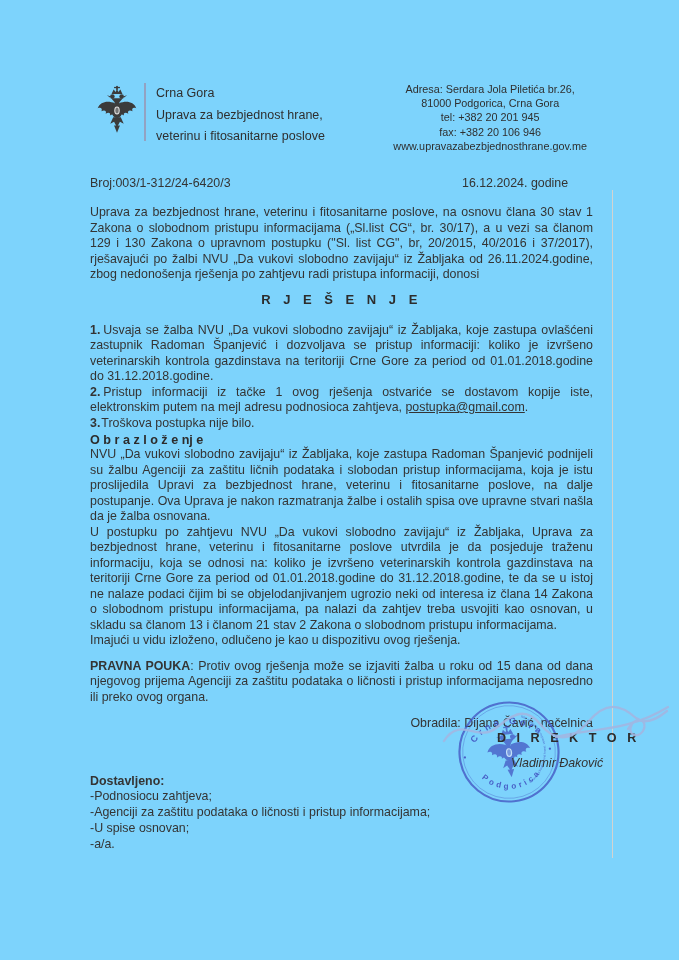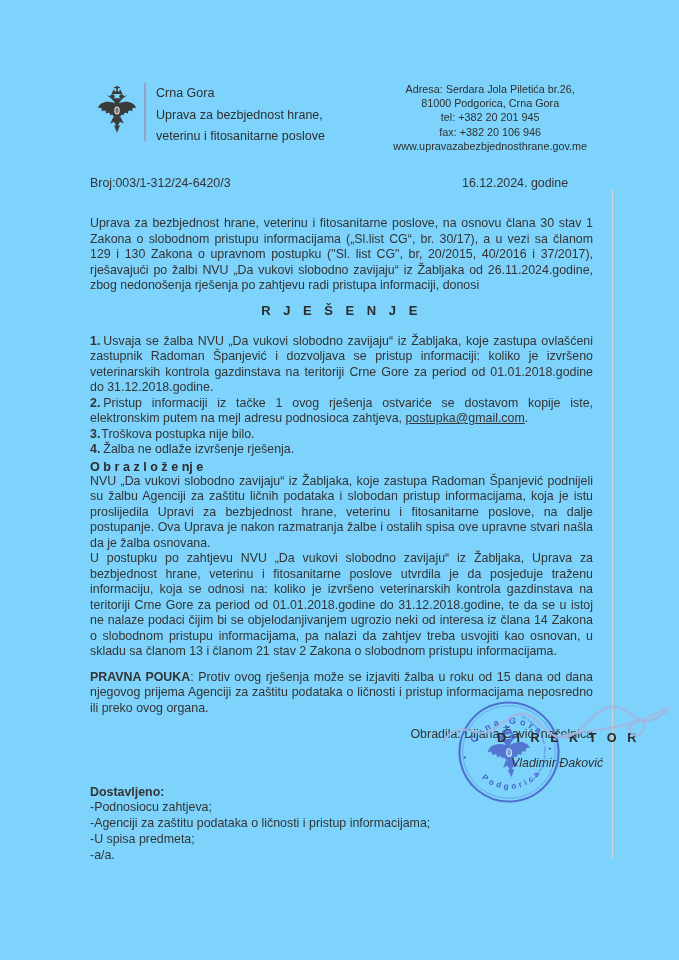--- a/index.html
+++ b/index.html
@@ -24,21 +24,21 @@
   .org-text{font-size:12.5px;line-height:21.5px;color:#2f2f2f;}
   .address{
     position:absolute;right:92px;top:82px;text-align:center;
     font-size:10.8px;line-height:14.2px;color:#2f2f2f;
   }
   
   .content{position:absolute;left:90px;top:176px;width:503px;}
   .meta-row{position:relative;height:18px;font-size:12.4px;}
   .meta-date{position:absolute;left:372px;top:0;}
   p{margin:0;text-align:justify;font-size:12.4px;line-height:15.5px;}
-  .intro{margin-top:22px;}
+  .intro{margin-top:11px;}
   .doc-title{
     margin:9px 0 16px 0;text-align:center;font-size:13px;font-weight:bold;
     letter-spacing:4.5px;color:#2c2c2c;
   }
   .num{font-weight:bold;margin-right:3px;}
   .num-tight{font-weight:bold;margin-right:1px;}
   .email{text-decoration:underline;}
   .sub-title{
     margin:2px 0 0 0;text-align:left;font-size:12.6px;font-weight:bold;
     color:#2c2c2c;
@@ -114,39 +114,39 @@
     </div>
 
     <p class="intro">Uprava za bezbjednost hrane, veterinu i fitosanitarne poslove, na osnovu člana 30 stav 1 Zakona o slobodnom pristupu informacijama („Sl.list CG“, br. 30/17), a u vezi sa članom 129 i 130 Zakona o upravnom postupku ("Sl. list CG", br, 20/2015, 40/2016 i 37/2017), rješavajući po žalbi NVU „Da vukovi slobodno zavijaju“ iz Žabljaka od 26.11.2024.godine, zbog nedonošenja rješenja  po zahtjevu radi pristupa informaciji, donosi</p>
 
     <h2 class="doc-title">R J E Š E N J E</h2>
 
     <div>
       <p><span class="num">1.</span><span>Usvaja se žalba NVU „Da vukovi slobodno zavijaju“ iz Žabljaka, koje zastupa ovlašćeni zastupnik Radoman Španjević i dozvoljava se pristup informaciji: koliko je izvršeno veterinarskih kontrola gazdinstava na teritoriji Crne Gore za period od 01.01.2018.godine do 31.12.2018.godine.</span></p>
       <p><span class="num">2.</span><span>Pristup informaciji iz tačke 1 ovog rješenja ostvariće se dostavom kopije iste, elektronskim putem na mejl adresu podnosioca zahtjeva, </span><span class="email">postupka@gmail.com</span><span>.</span></p>
       <p><span class="num-tight">3.</span><span>Troškova postupka nije bilo.</span></p>
-      <p><span class="num">4.</span><span>Žalba ne odlaže izvršenje rješenja.</span></p>
     </div>
 
     <h3 class="sub-title">O b r a z l o ž e nj e</h3>
 
     <div>
       <p>NVU „Da vukovi slobodno zavijaju“ iz Žabljaka, koje zastupa Radoman Španjević podnijeli su žalbu Agenciji za zaštitu ličnih podataka i slobodan pristup informacijama, koja je istu proslijedila Upravi za bezbjednost hrane, veterinu i fitosanitarne poslove, na dalje postupanje. Ova Uprava je nakon razmatranja žalbe i ostalih spisa ove upravne stvari našla da je žalba osnovana.</p>
       <p>U postupku po zahtjevu NVU „Da vukovi slobodno zavijaju“ iz Žabljaka, Uprava za bezbjednost hrane, veterinu i fitosanitarne poslove utvrdila je da posjeduje traženu informaciju, koja se odnosi na: koliko je izvršeno veterinarskih kontrola gazdinstava na teritoriji Crne Gore za period od 01.01.2018.godine do 31.12.2018.godine, te da se u istoj ne nalaze podaci čijim bi se objelodanjivanjem ugrozio neki od interesa iz člana 14 Zakona o slobodnom pristupu informacijama, pa nalazi da zahtjev treba usvojiti kao osnovan, u skladu sa članom 13 i članom 21 stav 2 Zakona o slobodnom pristupu informacijama.</p>
+      <p>Imajući u vidu izloženo, odlučeno je kao u dispozitivu ovog rješenja.</p>
     </div>
 
     <p class="pouka"><span class="pouka-label">PRAVNA POUKA</span><span>: Protiv ovog rješenja može se izjaviti žalba u roku od 15 dana od dana njegovog prijema Agenciji za zaštitu podataka o ličnosti i pristup informacijama neposredno ili preko ovog organa.</span></p>
 
     <p class="obradila">Obradila: Dijana Čavić, načelnica</p>
 
     <div class="dist">
       <div class="dist-label">Dostavljeno:</div>
       <div>-Podnosiocu zahtjeva;</div>
       <div>-Agenciji za zaštitu podataka o ličnosti i pristup informacijama;</div>
-      <div>-U spisa predmeta;</div>
+      <div>-U spise osnovan;</div>
       <div>-a/a.</div>
     </div>
   </div>
 
   <svg class="stamp" viewBox="0 0 120 120">
     <defs>
       <path id="arcTop" d="M 14 66 A 47 47 0 0 1 106 66"></path>
       <path id="arcBot" d="M 18 70 A 44 44 0 0 0 102 70"></path>
     </defs>
     <circle cx="60" cy="60" r="55" fill="none" stroke="currentColor" stroke-width="2.4" opacity="0.85"></circle>

